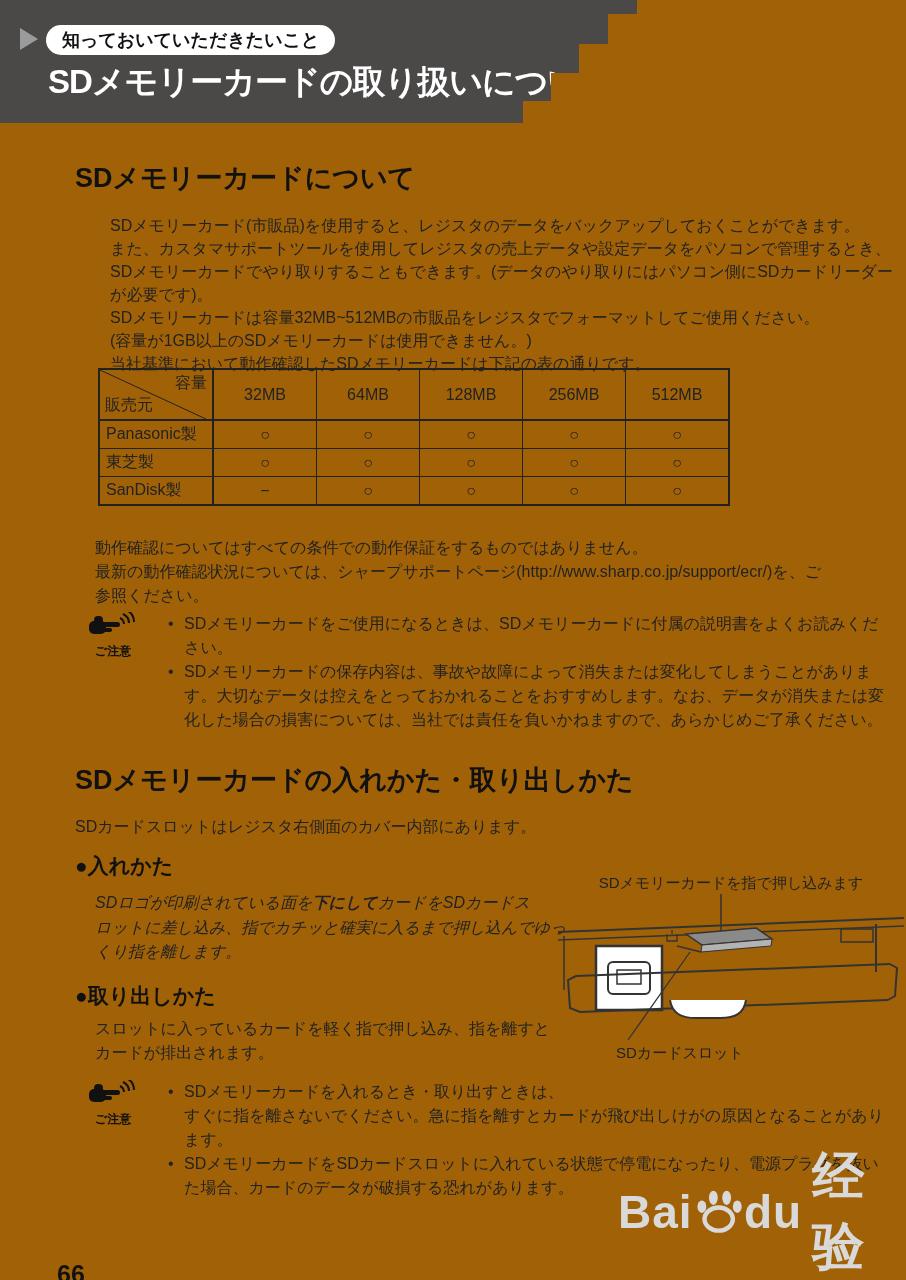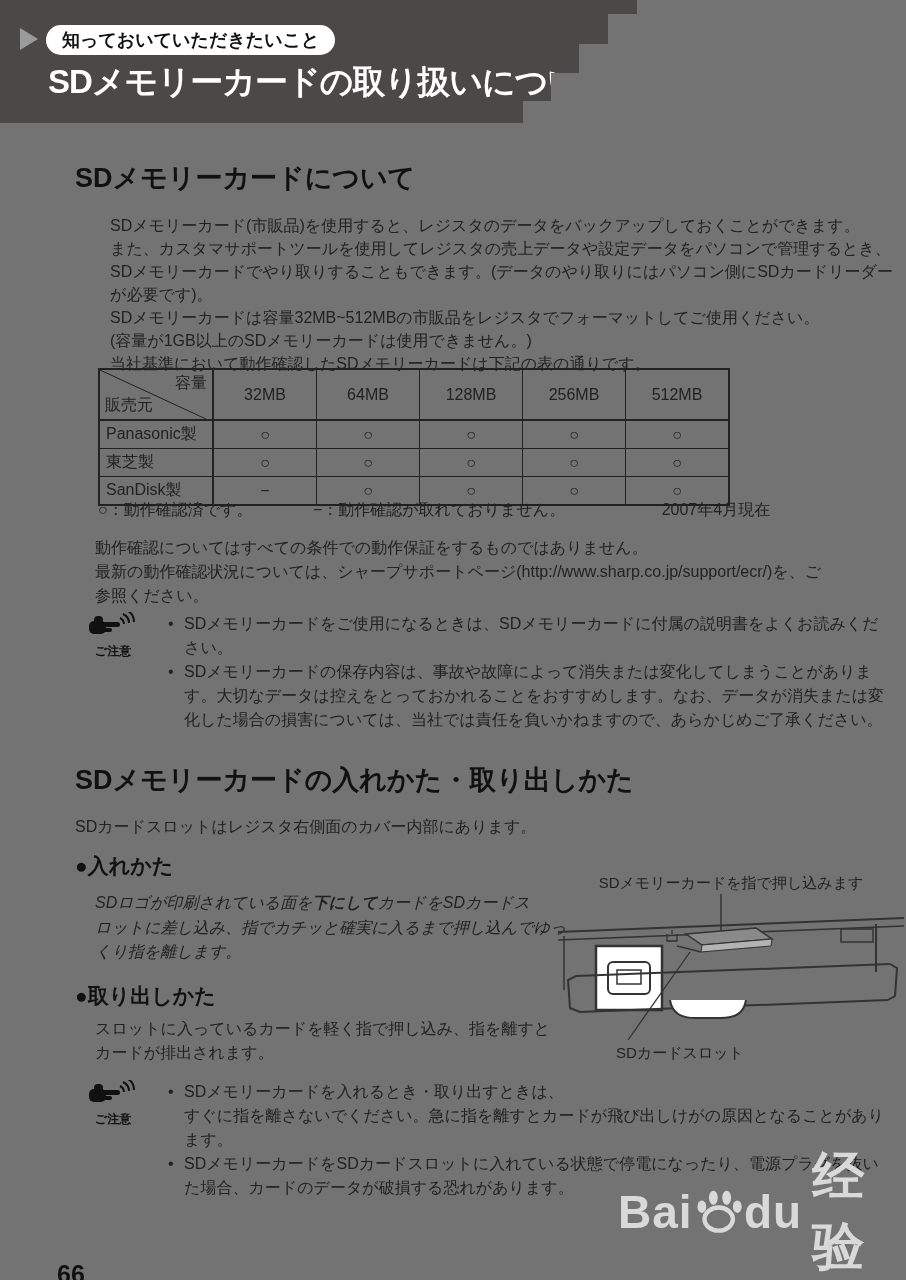--- a/index.html
+++ b/index.html
@@ -1,16 +1,16 @@
 <!DOCTYPE html>
 <html><head>
 <meta charset="utf-8">
 <style>
   html,body{margin:0;padding:0;background:#ffffff;}
-  #page{position:relative;width:906px;height:1280px;background:#737373;overflow:hidden;
+  #page{position:relative;width:906px;height:1280px;background:#a16207;overflow:hidden;
         font-family:"Liberation Sans","DejaVu Sans",sans-serif;color:#1c1c1c;}
 
   
   .banner{position:absolute;left:0;top:0;width:660px;height:125px;background:#4b4848;
     clip-path:polygon(0 0,637px 0,637px 14px,608px 14px,608px 44px,579px 44px,579px 73px,
                       551px 73px,551px 101px,523px 101px,523px 123px,0 123px);}
   .tagline-arrow{position:absolute;left:20px;top:28px;width:0;height:0;
     border-left:18px solid #9b9b9b;border-top:11px solid transparent;border-bottom:11px solid transparent;}
   .tagline-pill{position:absolute;left:46px;top:25px;height:30px;line-height:30px;
     background:#ffffff;border-radius:15px;padding:0 16px;font-size:18px;font-weight:bold;color:#111;}
@@ -130,25 +130,20 @@
         <td class="vcol">SanDisk製</td>
         <td class="cell-mark">−</td>
         <td class="cell-mark">○</td>
         <td class="cell-mark">○</td>
         <td class="cell-mark">○</td>
         <td class="cell-mark">○</td>
       </tr>
     </tbody>
   </table>
 
-  <div class="legend">
-    <span class="lg-ok">○：動作確認済です。</span>
-    <span class="lg-ng">−：動作確認が取れておりません。</span>
-    <span class="lg-date">2007年4月現在</span>
-  </div>
 
   <div id="para2" class="para">
       <span class="line">動作確認についてはすべての条件での動作保証をするものではありません。</span>
       <span class="line">最新の動作確認状況については、シャープサポートページ(http://www.sharp.co.jp/support/ecr/)を、ご</span>
       <span class="line">参照ください。</span>
     </div>
 
   <div id="note1" class="note">
     <div class="note-iconcol">
       <svg width="50" height="27" viewBox="0 0 50 27">

